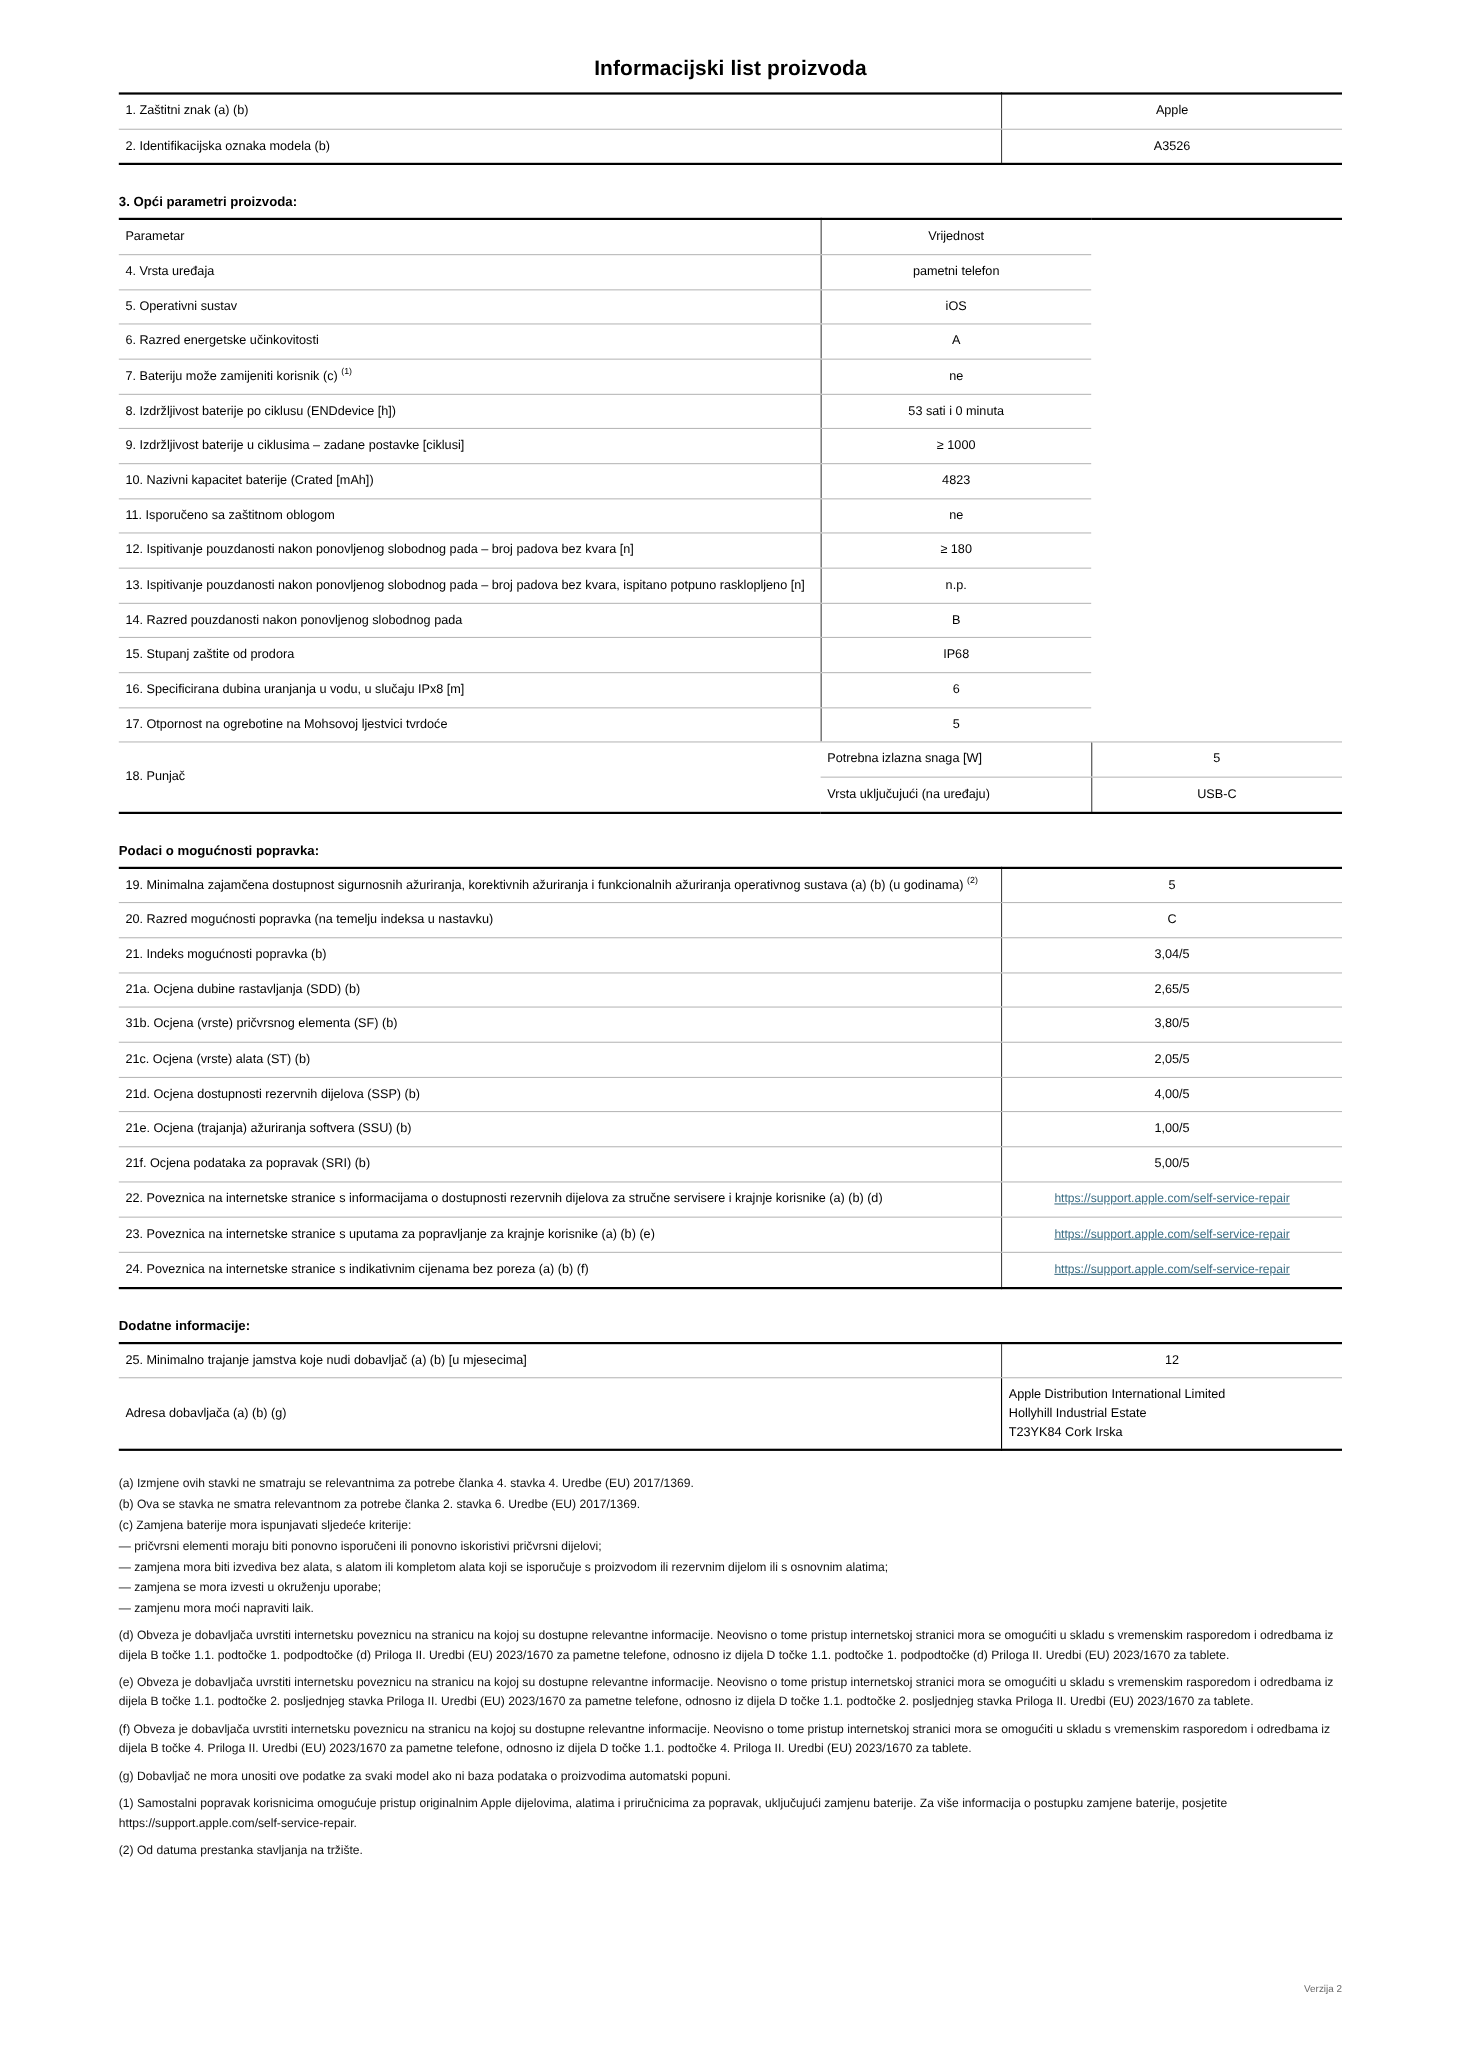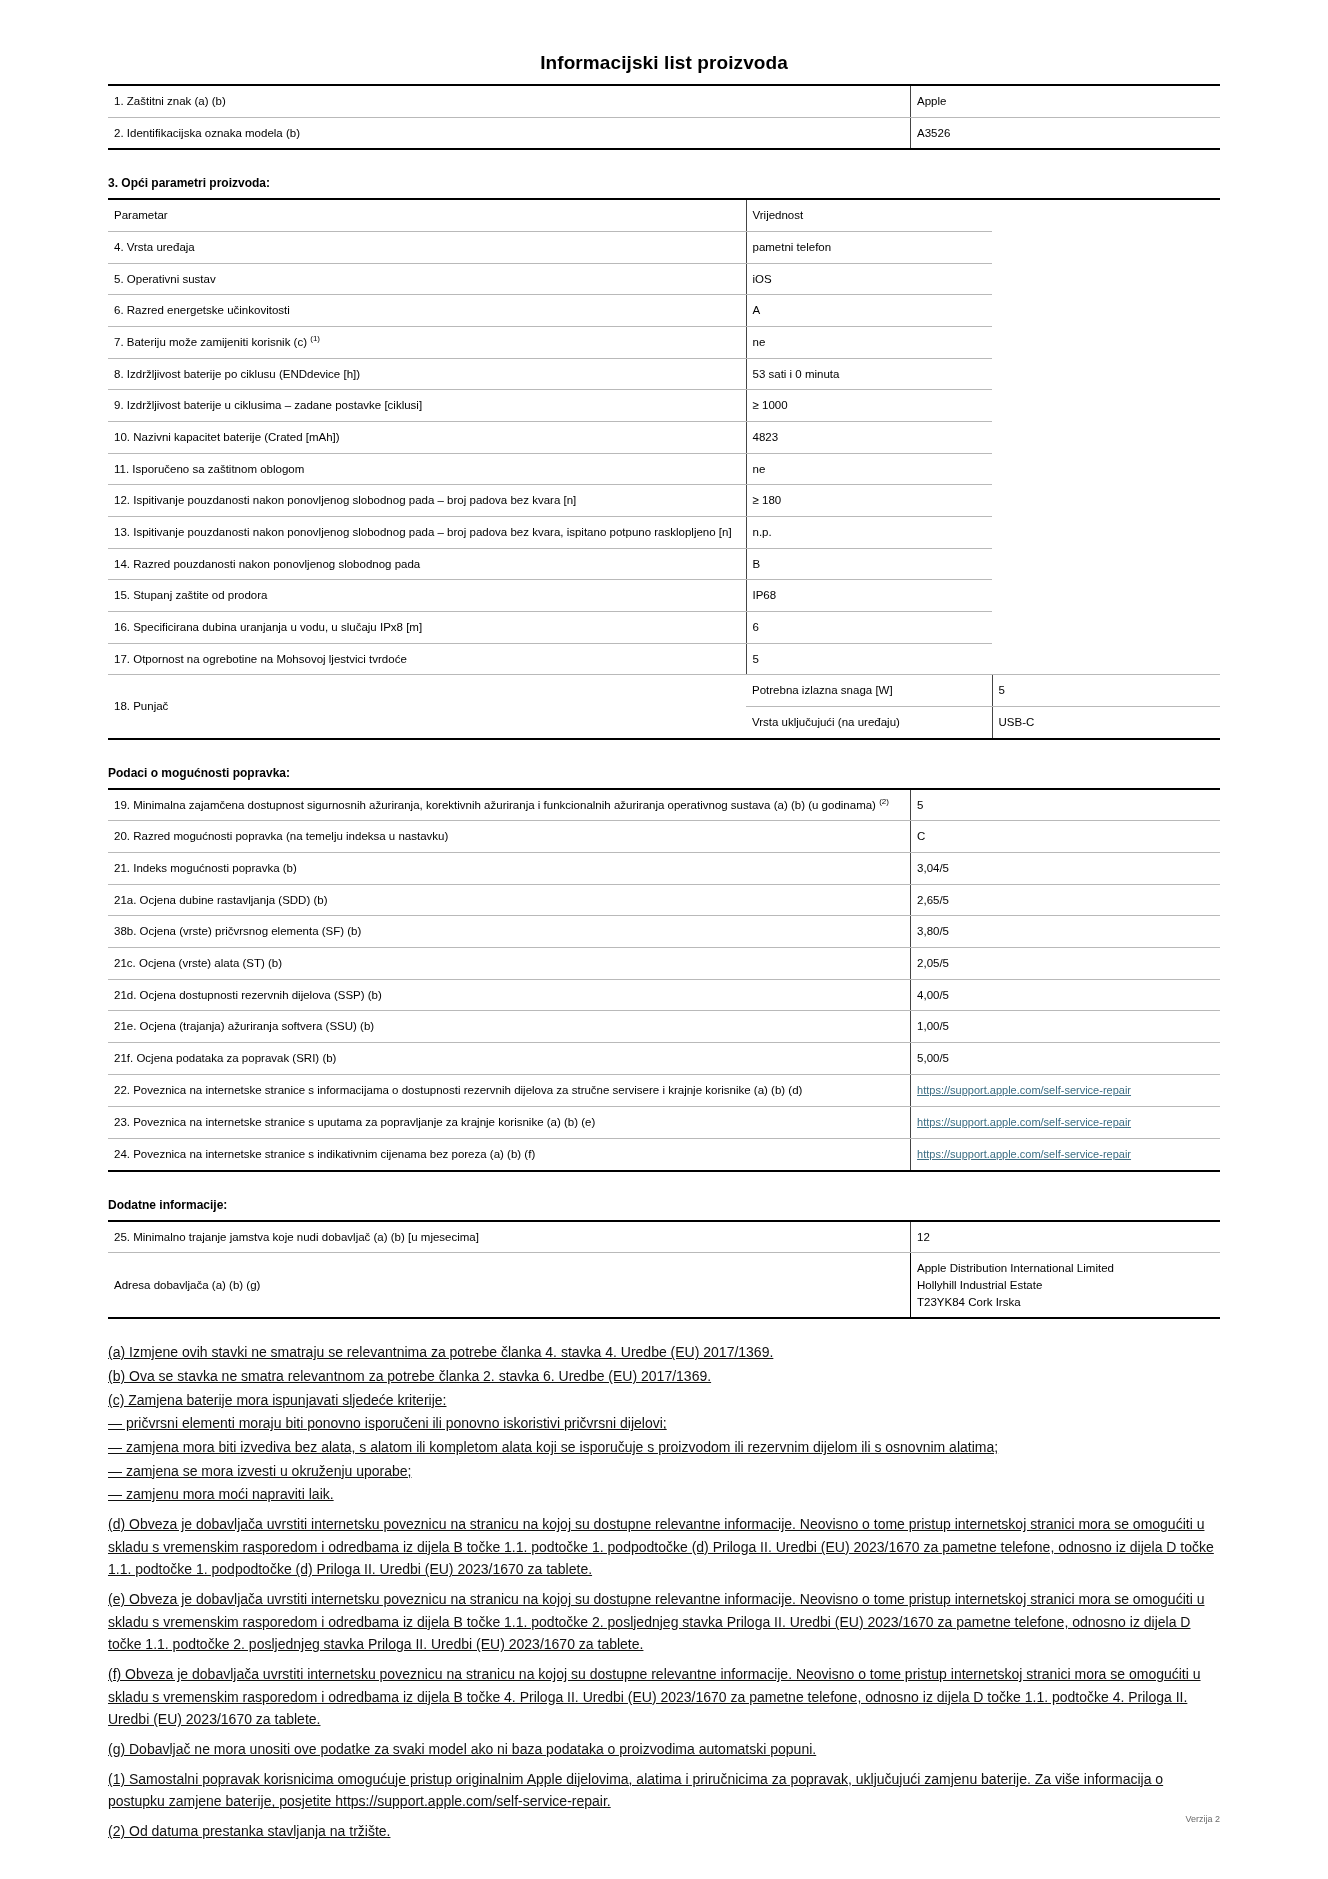--- a/index.html
+++ b/index.html
@@ -43,20 +43,21 @@
     border-bottom: 1px solid #b9b9b9;
   }
   table.t.framed {
     border-top: 2px solid #000;
     border-bottom: 2px solid #000;
   }
   td.label {
     text-align: left;
   }
   td.value {
+    text-align: center;
     border-left: 1px solid #444;
   }
   td.sub {
     text-align: left;
     border-left: none;
   }
   .col-label { width: 638px; }
   .col-value { width: 246px; }
   .section-head {
     font-size: 12px;
@@ -77,24 +78,23 @@
   .addr-line { display: block; }
   td.addr {
     text-align: left;
     padding-left: 14px;
     border-left: 1px solid #000000;
     font-size: 11.5px;
     line-height: 1.5;
   }
   .notes {
     margin-top: 22px;
-    font-size: 14px;
+    font-size: 11px;
     line-height: 1.62;
     color: #111;
-    text-decoration: underline;
   }
   .notes p {
     margin: 0 0 7px 0;
   }
   .notes p.tight {
     margin: 0 0 1px 0;
   }
   .notes p.dash {
     margin: 0 0 1px 0;
   }
@@ -230,21 +230,21 @@
       </tr>
       <tr>
         <td class="label">21. Indeks mogućnosti popravka (b)</td>
         <td class="value">3,04/5</td>
       </tr>
       <tr>
         <td class="label">21a. Ocjena dubine rastavljanja (SDD) (b)</td>
         <td class="value">2,65/5</td>
       </tr>
       <tr>
-        <td class="label">38b. Ocjena (vrste) pričvrsnog elementa (SF) (b)</td>
+        <td class="label">31b. Ocjena (vrste) pričvrsnog elementa (SF) (b)</td>
         <td class="value">3,80/5</td>
       </tr>
       <tr>
         <td class="label">21c. Ocjena (vrste) alata (ST) (b)</td>
         <td class="value">2,05/5</td>
       </tr>
       <tr>
         <td class="label">21d. Ocjena dostupnosti rezervnih dijelova (SSP) (b)</td>
         <td class="value">4,00/5</td>
       </tr>

